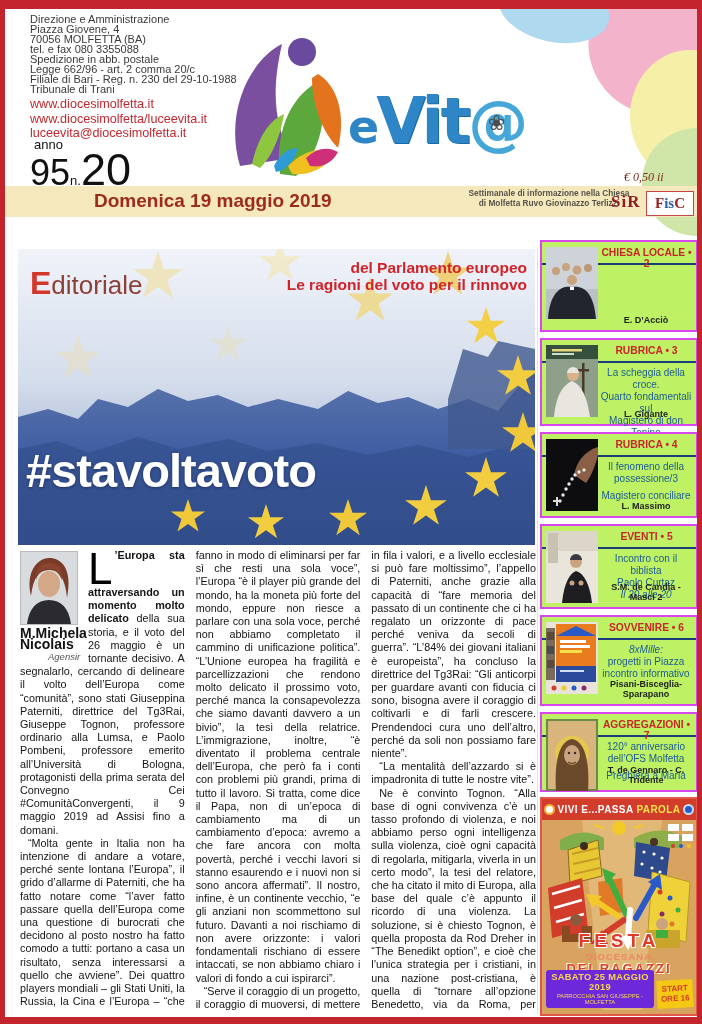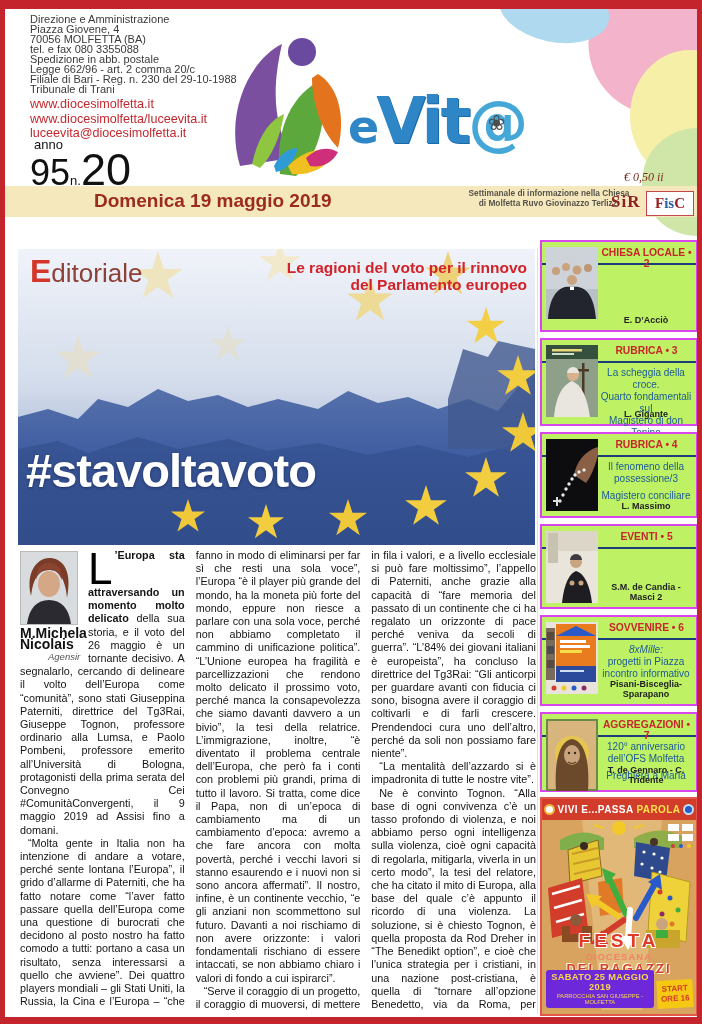--- a/index.html
+++ b/index.html
@@ -44,21 +44,21 @@
          font-weight:700;letter-spacing:-3px;white-space:nowrap;}
   .evita .e{font-size:46px;color:#2f86c6;}
   .evita .vit{font-size:64px;color:#2f86c6;text-shadow:1px 1px 0 #1b6aa8;}
   .evita .at{font-size:60px;color:#45a7d8;position:relative;display:inline-block;}
   .evita .at .rosette{position:absolute;left:50%;top:52%;transform:translate(-50%,-50%);
          font-size:21px;color:#4d4d4d;letter-spacing:0;}
 
   
   .hero{position:absolute;left:18px;top:249px;width:517px;height:296px;z-index:2;}
   .hero svg{width:100%;height:100%;display:block;}
-  .editoriale{position:absolute;left:12px;top:4px;z-index:3;white-space:nowrap;}
+  .editoriale{position:absolute;left:12px;top:16px;z-index:3;white-space:nowrap;}
   .ed-e{font-size:32px;color:#d2372a;font-weight:700;}
   .ed-rest{font-size:26px;color:#8d4037;}
   .kicker{position:absolute;right:8px;top:10px;z-index:3;text-align:right;font-size:15.5px;
           line-height:17px;font-weight:700;color:#d2232a;}
   .hashtag{position:absolute;left:8px;top:194px;z-index:3;font-size:47px;font-weight:700;color:#fff;
            letter-spacing:-1px;text-shadow:0 1px 3px rgba(0,0,30,.4);}
 
   
   .article{position:absolute;left:20px;top:549px;width:516px;height:464px;z-index:2;
            column-count:3;column-gap:11px;font-size:10.8px;line-height:13.2px;text-align:justify;
@@ -214,22 +214,22 @@
       <use href="#star" transform="translate(468,230) scale(2.2)" fill="#f2cd3f"></use>
       <use href="#star" transform="translate(408,258) scale(2.2)" fill="#f2cd3f"></use>
       <use href="#star" transform="translate(330,270) scale(2.0)" fill="#f0c93a"></use>
       <use href="#star" transform="translate(248,274) scale(1.9)" fill="#f2cd3f"></use>
       <use href="#star" transform="translate(170,268) scale(1.8)" fill="#f0c93a"></use>
     </svg>
     <div class="editoriale">
       <span class="ed-e">E</span><span class="ed-rest">ditoriale</span>
     </div>
     <div class="kicker">
+      <div>del Parlamento europeo</div>
       <div>Le ragioni del voto per il rinnovo</div>
-      <div>del Parlamento europeo</div>
     </div>
     <div class="hashtag">#stavoltavoto</div>
   </div>
 
   <div class="article">
     <div class="authorbox">
       <span>
         <svg viewBox="0 0 56 72" xmlns="http://www.w3.org/2000/svg">
           <rect width="56" height="72" fill="#d8dcdf"></rect>
           <path d="M10,44 C4,18 18,6 28,6 C40,6 52,16 46,46 C44,26 38,18 28,18 C18,18 12,26 10,44 Z" fill="#7a3b28"></path>
@@ -332,20 +332,25 @@
         <rect width="52" height="20" fill="#dcd6c8"></rect>
         <rect x="2" y="2" width="10" height="30" fill="#c8c2b0"></rect>
         <path d="M16,72 C18,52 24,42 30,40 C38,42 44,54 46,72 Z" fill="#1d1d22"></path>
         <circle cx="30" cy="31" r="6" fill="#caa37f"></circle>
         <path d="M24,29 a6,6 0 0,1 12,0 z" fill="#3a3a40"></path>
         <circle cx="26" cy="52" r="2.5" fill="#caa37f"></circle>
           <circle cx="35" cy="52" r="2.5" fill="#caa37f"></circle>
       </svg>
     </div>
     <div class="title">EVENTI • 5</div>
+    <div class="lines">
+      <div>Incontro con il biblista</div>
+      <div>Paolo Curtaz</div>
+      <div class="it">Il 20 alle 20</div>
+    </div>
     <div class="author">S.M. de Candia - Masci 2</div>
   </div>
 
   <div class="sbox" style="top:615px;height:91px">
     <div class="rule"></div>
     <div class="thumb">
       <svg viewBox="0 0 52 72" xmlns="http://www.w3.org/2000/svg">
         <rect width="52" height="72" fill="#e8e4dc"></rect>
         <rect x="0" y="6" width="9" height="52" fill="#7a6a5a"></rect>
         <rect x="1" y="10" width="7" height="8" fill="#594a3c"></rect>

